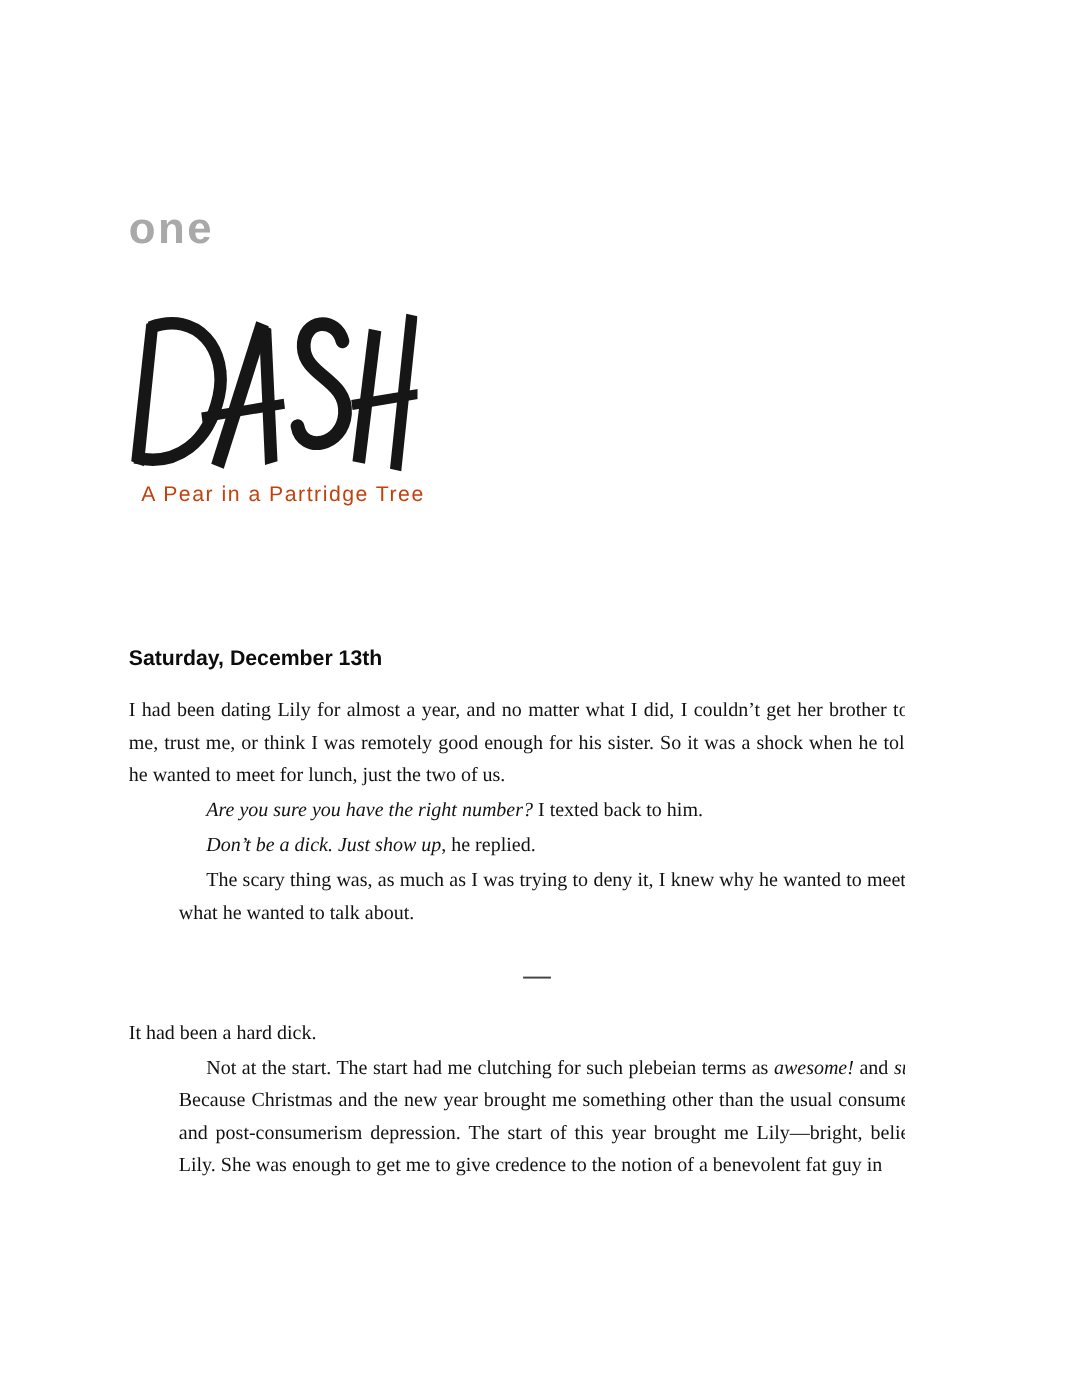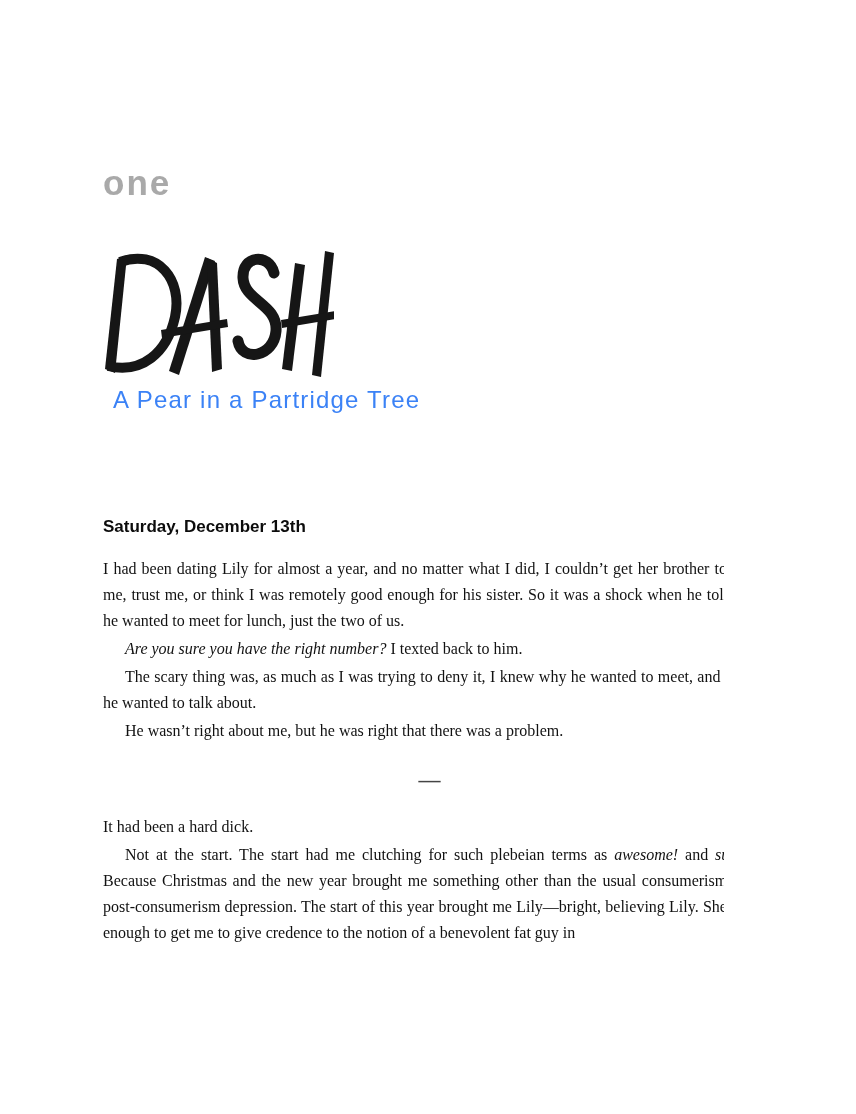--- a/index.html
+++ b/index.html
@@ -38,23 +38,23 @@
     overflow: hidden;
     clip: rect(0 0 0 0);
     white-space: nowrap;
   }
   .subtitle {
     position: absolute;
     left: 113px;
     top: 386px;
     font-family: "Liberation Sans", sans-serif;
     font-weight: 400;
-    font-size: 24px;
+    font-size: 17px;
     letter-spacing: 1.2px;
-    color: #3b82f6;
+    color: #c2410c;
   }
   .content {
     position: absolute;
     left: 103px;
     top: 517px;
     width: 653px;
     color: #111111;
   }
   .date-heading {
     font-family: "Liberation Sans", sans-serif;
@@ -66,20 +66,21 @@
   .para {
     font-family: "Liberation Serif", serif;
     font-size: 16px;
     line-height: 26px;
     text-align: justify;
     margin: 0 0 2px 0;
     color: #121212;
   }
   .para.indent {
     text-indent: 22px;
+    margin-left: 40px;
   }
   .para em {
     font-style: italic;
   }
   .divider {
     text-align: center;
     font-family: "Liberation Serif", serif;
     font-size: 22px;
     font-weight: 700;
     color: #444444;
@@ -121,22 +122,22 @@
   </div>
 
   <div class="subtitle">A Pear in a Partridge Tree</div>
 
   <div class="content">
     <p class="date-heading">Saturday, December 13th</p>
 
     <div>
         <p class="para"><span>I had been dating Lily for almost a year, and no matter what I did, I couldn’t get her brother to like me, trust me, or think I was remotely good enough for his sister. So it was a shock when he told me he wanted to meet for lunch, just the two of us.</span></p>
         <p class="para indent"><em>Are you sure you have the right number?</em><span> I texted back to him.</span></p>
+        <p class="para indent"><em>Don’t be a dick. Just show up</em><span>, he replied.</span></p>
         <p class="para indent"><span>The scary thing was, as much as I was trying to deny it, I knew why he wanted to meet, and what he wanted to talk about.</span></p>
-        <p class="para indent"><span>He wasn’t right about me, but he was right that there was a problem.</span></p>
       </div>
 
     <div class="divider">—</div>
 
     <div>
         <p class="para"><span>It had been a hard dick.</span></p>
         <p class="para indent"><span>Not at the start. The start had me clutching for such plebeian terms as </span><em>awesome!</em><span> and </span><em>super!</em><span> Because Christmas and the new year brought me something other than the usual consumerism and post-consumerism depression. The start of this year brought me Lily—bright, believing Lily. She was enough to get me to give credence to the notion of a benevolent fat guy in</span></p>
       </div>
   </div>
 

